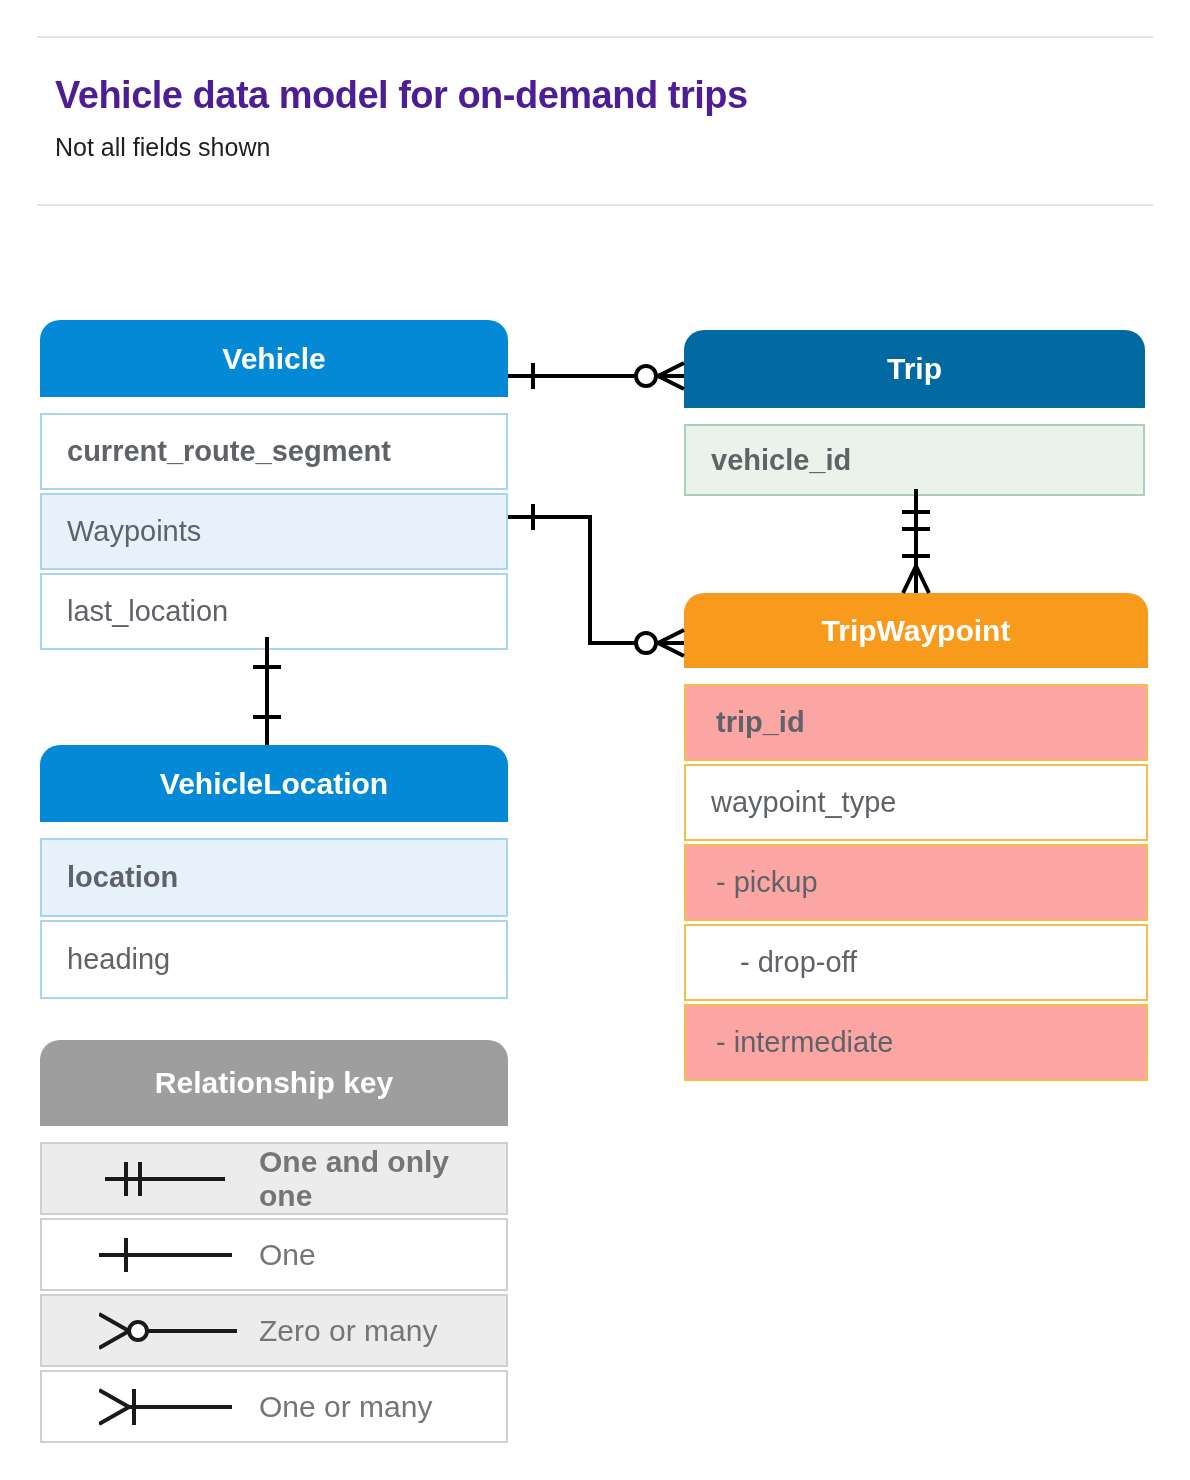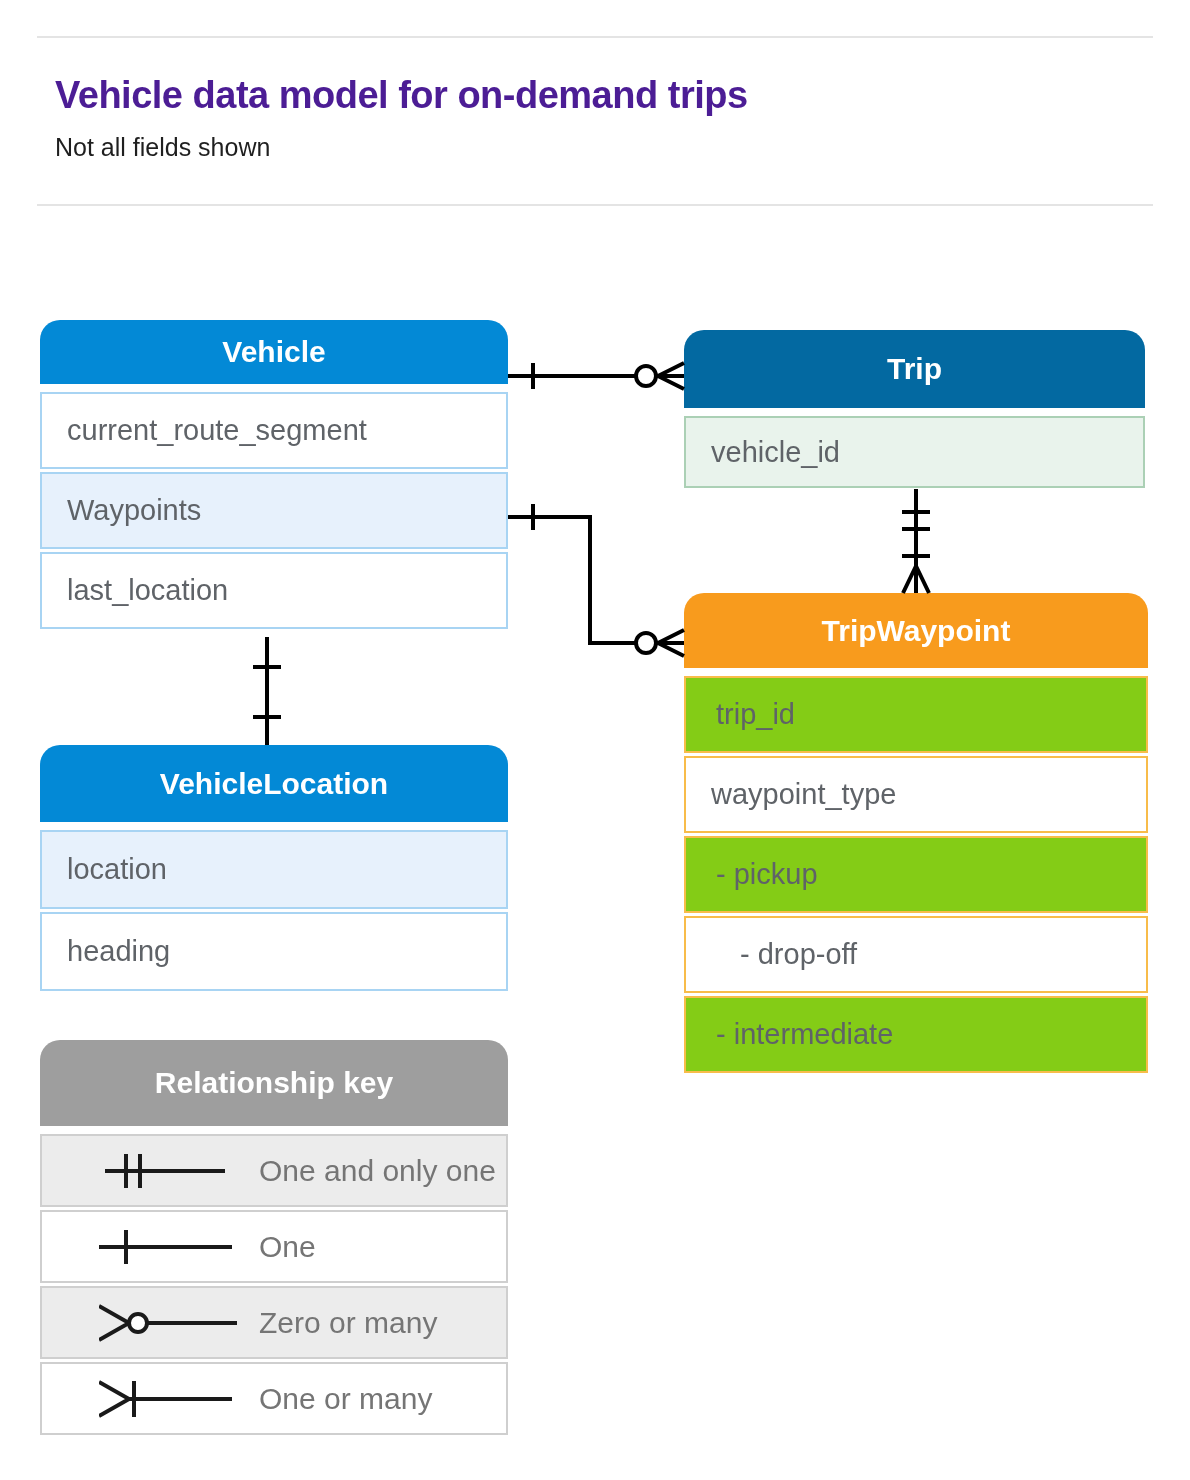--- a/index.html
+++ b/index.html
@@ -22,39 +22,39 @@
     display:flex; align-items:center; justify-content:center;
     color:#ffffff; font-weight:700; font-size:30px;
     border-radius:20px 20px 0 0;
   }
   .erow {
     box-sizing:border-box; display:flex; align-items:center;
     border:2px solid; font-size:29px; color:#5f6368;
     padding-left:25px; margin-top:3px; background:#ffffff;
   }
   .erow.sub { padding-left:54px; }
-  .entity-header + .erow { margin-top:8px; }
+  .entity-header + .erow { margin-top:16px;font-weight:bold; }
 
   
   .e-vehicle { left:40px; top:320px; width:468px; }
-  .e-vehicle .entity-header { height:64px; background:#0389d6; }
+  .e-vehicle .entity-header { height:77px; background:#0389d6; }
   .e-vehicle .erow { height:77px; border-color:#a8d4f3; }
   .e-vehicle .erow.shaded { background:#e7f1fc; }
 
   
   .e-trip { left:684px; top:330px; width:461px; }
   .e-trip .entity-header { height:78px; background:#0369a1; }
   .e-trip .erow { height:72px; border-color:#abd0b5; }
   .e-trip .erow.shaded { background:#e9f3ec; }
 
   
   .e-tripwaypoint { left:684px; top:593px; width:464px; }
   .e-tripwaypoint .entity-header { height:75px; background:#f89b1d; }
   .e-tripwaypoint .erow { height:77px; border-color:#f8bc4a; }
-  .e-tripwaypoint .erow.shaded { background:#84cc16;padding-left:30px; }
+  .e-tripwaypoint .erow.shaded { background:#fca5a5;padding-left:30px; }
 
   
   .e-vehiclelocation { left:40px; top:745px; width:468px; }
   .e-vehiclelocation .entity-header { height:77px; background:#0389d6; }
   .e-vehiclelocation .erow { height:79px; border-color:#a8d4f3; }
   .e-vehiclelocation .erow.shaded { background:#e7f1fc; }
 
   
   .e-legend { left:40px; top:1040px; width:468px; }
   .e-legend .entity-header { height:86px; background:#9e9e9e; }

